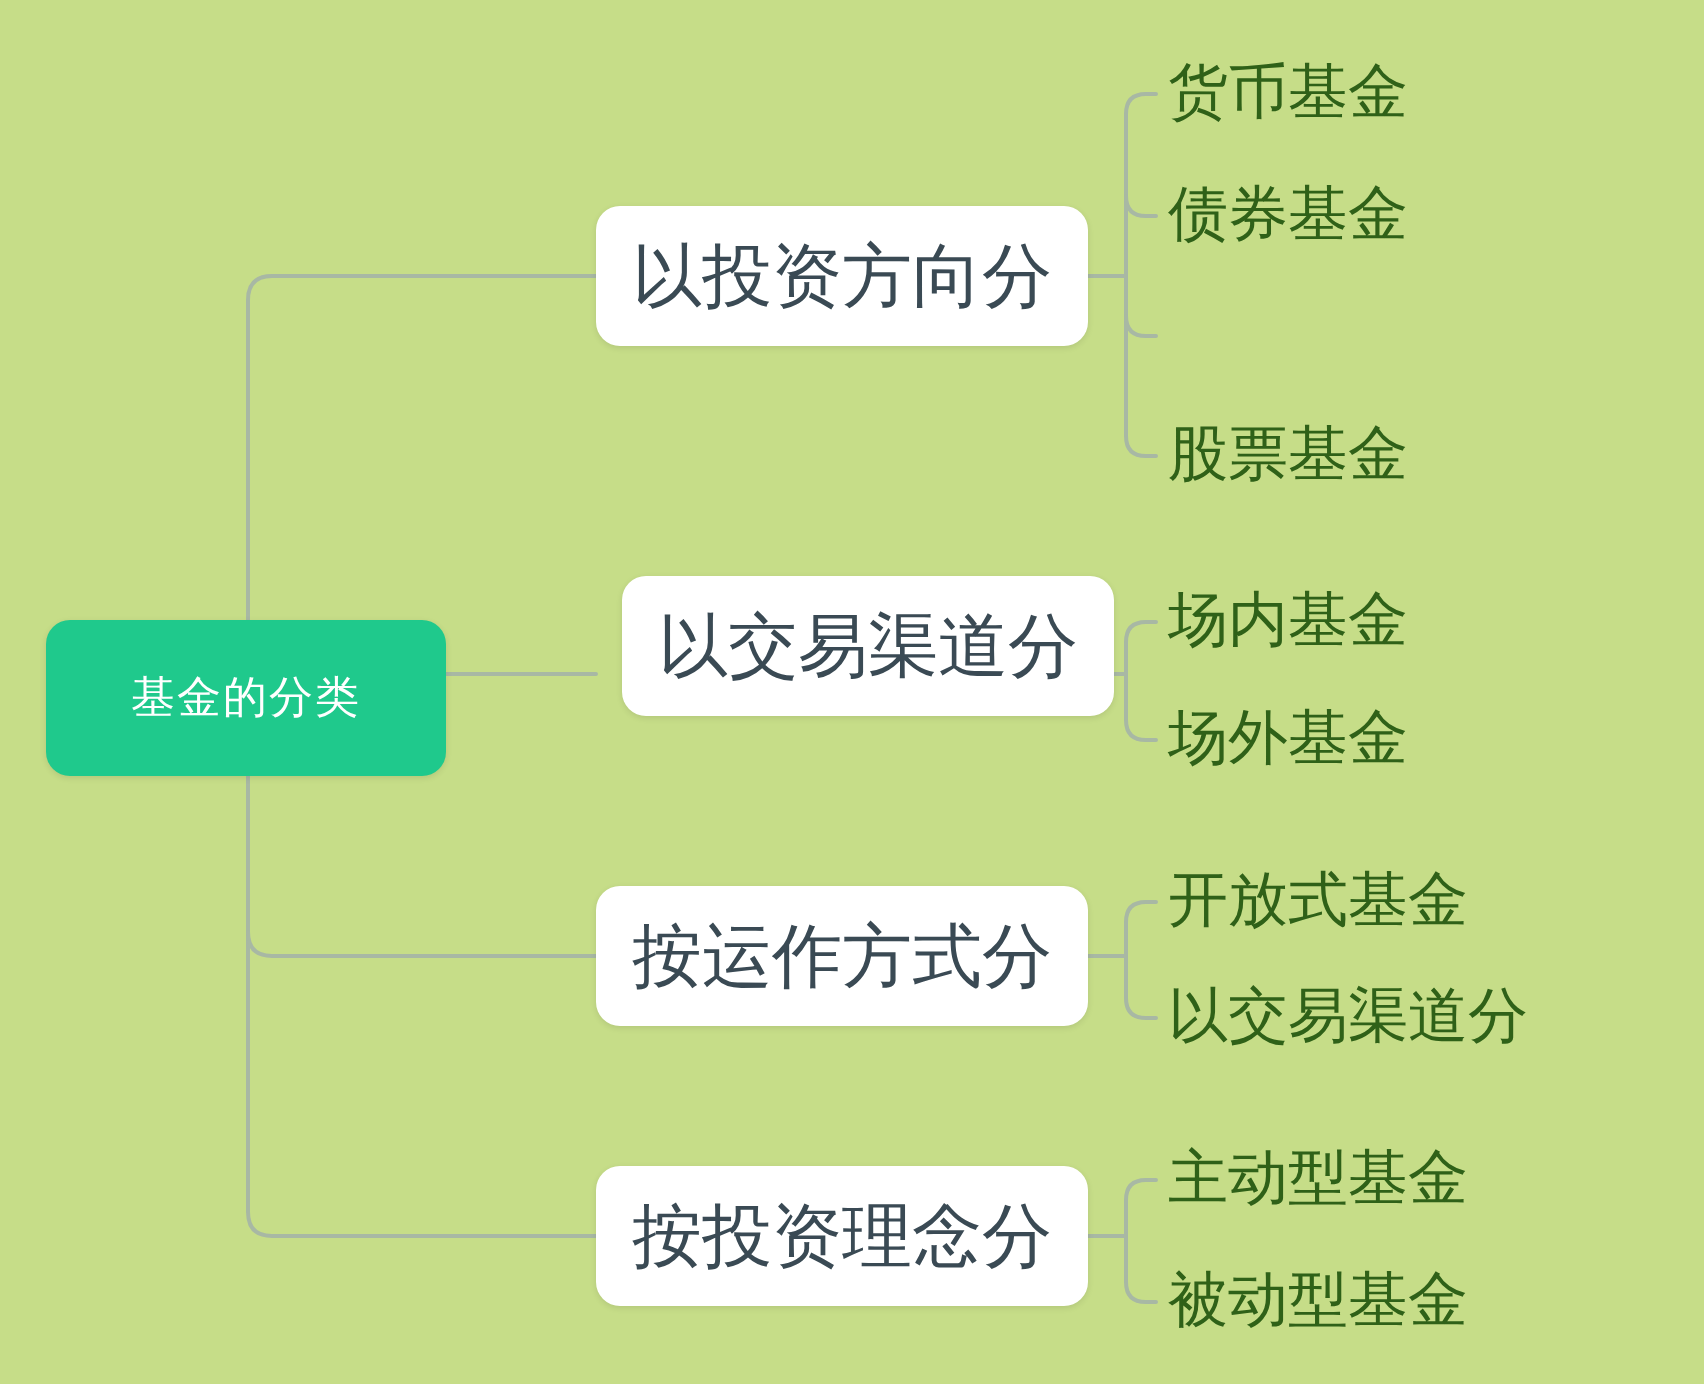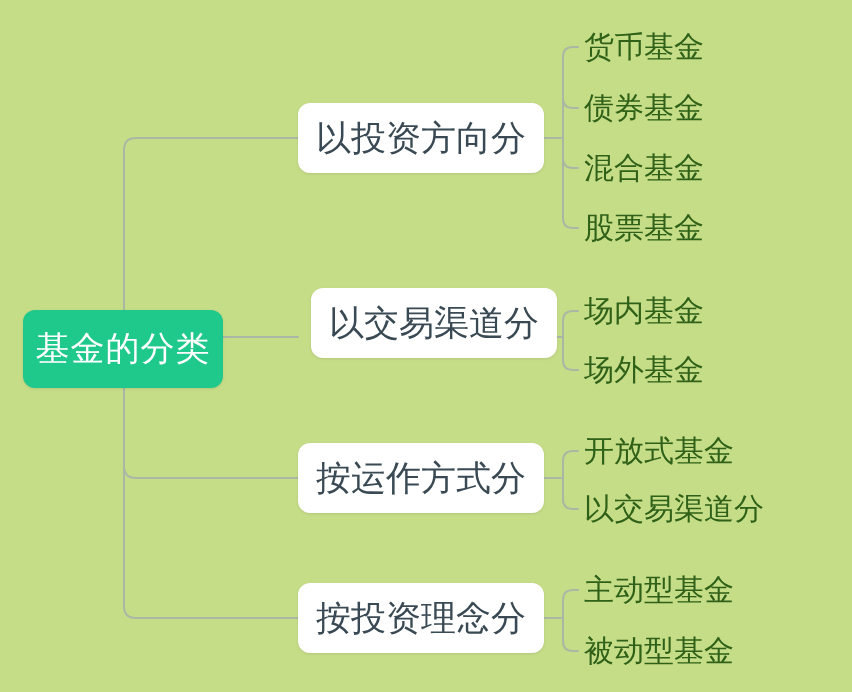--- a/index.html
+++ b/index.html
@@ -16,21 +16,21 @@
     position: absolute; left: 0; top: 0;
     width: 852px; height: 692px;
     pointer-events: none;
   }
   .node { position: absolute; box-sizing: border-box; }
   .root {
     left: 23px; top: 310px; width: 200px; height: 78px;
     background: var(--root-bg, #1fc98c);
     color: var(--root-text, #ffffff);
     border-radius: 12px;
-    font-size: 34px; font-weight: 500;
+    font-size: 22px; font-weight: 500;
     display: flex; align-items: center; justify-content: center;
     letter-spacing: 1px;
     box-shadow: 0 1px 3px rgba(0,0,0,0.10);
   }
   .branch {
     left: 298px; width: 246px; height: 70px;
     background: var(--branch-bg, #ffffff);
     color: var(--branch-text, #3a4a54);
     border-radius: 12px;
     font-size: 35px; font-weight: 400;
@@ -61,21 +61,20 @@
       <path d="M 544 478 L 563 478" fill="none" stroke="#a8b8a4" stroke-width="2" stroke-linecap="round"></path>
       <path d="M 578 451 L 573 451 Q 563 451 563 461 L 563 499 Q 563 509 573 509 L 578 509" fill="none" stroke="#a8b8a4" stroke-width="2" stroke-linecap="round"></path>
       <path d="M 544 618 L 563 618" fill="none" stroke="#a8b8a4" stroke-width="2" stroke-linecap="round"></path>
       <path d="M 578 590 L 573 590 Q 563 590 563 600 L 563 641 Q 563 651 573 651 L 578 651" fill="none" stroke="#a8b8a4" stroke-width="2" stroke-linecap="round"></path>
     </svg>
   <div class="node root">基金的分类</div>
 
 <div class="node branch" style="top: 103px;">以投资方向分</div>
     <div class="node leaf" style="top: 26px;">货币基金</div>
     <div class="node leaf" style="top: 87px;">债券基金</div>
-    <div class="node leaf" style="top: 147px;">混合基金</div>
     <div class="node leaf" style="top: 207px;">股票基金</div>
     <div class="node branch" style="top: 288px; margin-left: 13px;">以交易渠道分</div>
     <div class="node leaf" style="top: 290px;">场内基金</div>
     <div class="node leaf" style="top: 349px;">场外基金</div>
     <div class="node branch" style="top: 443px;">按运作方式分</div>
     <div class="node leaf" style="top: 430px;">开放式基金</div>
     <div class="node leaf" style="top: 488px;">以交易渠道分</div>
     <div class="node branch" style="top: 583px; text-align: right;">按投资理念分</div>
     <div class="node leaf" style="top: 569px;">主动型基金</div>
     <div class="node leaf" style="top: 630px;">被动型基金</div>

